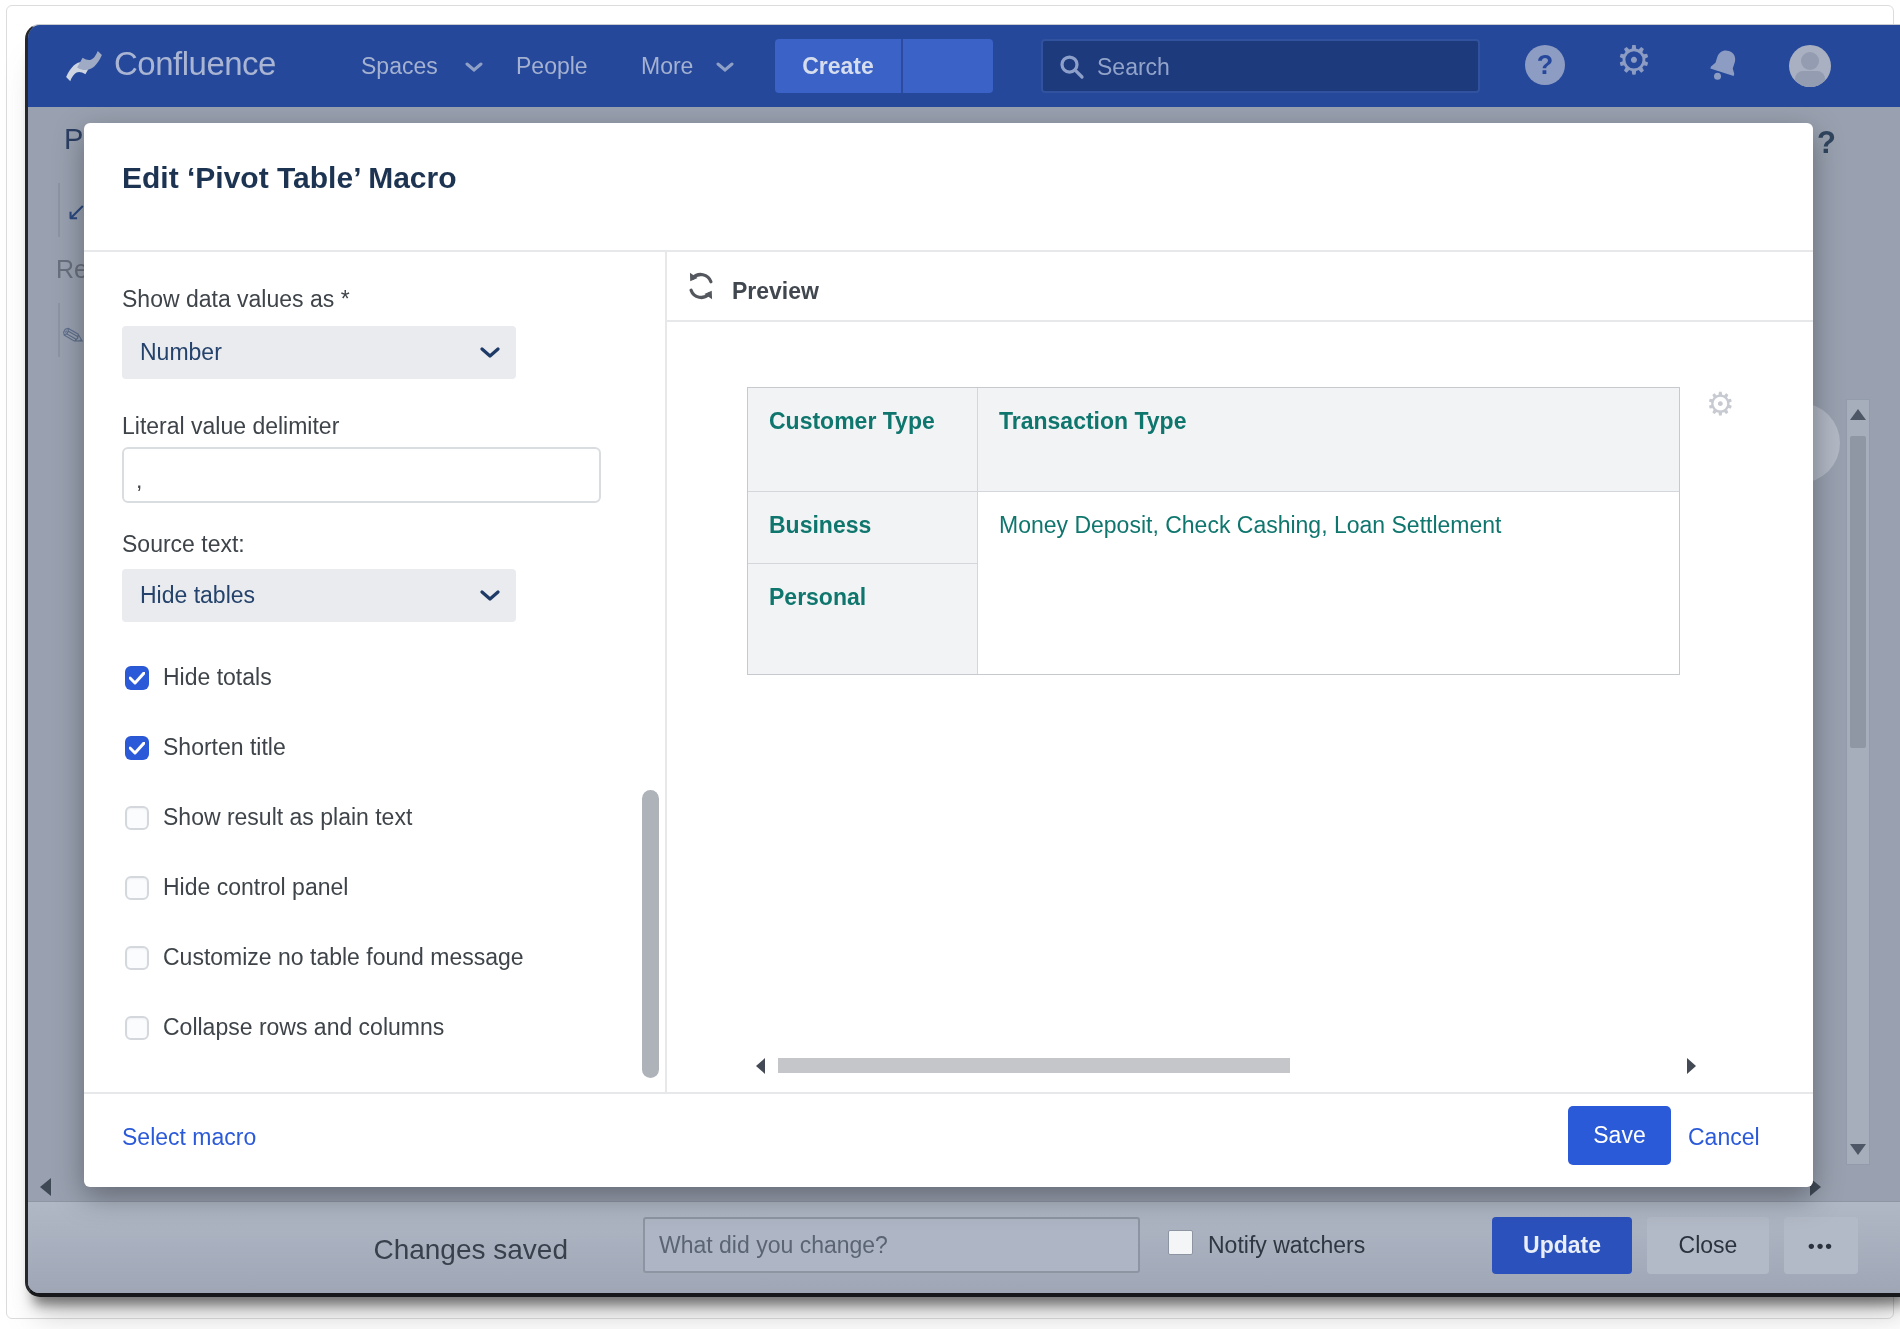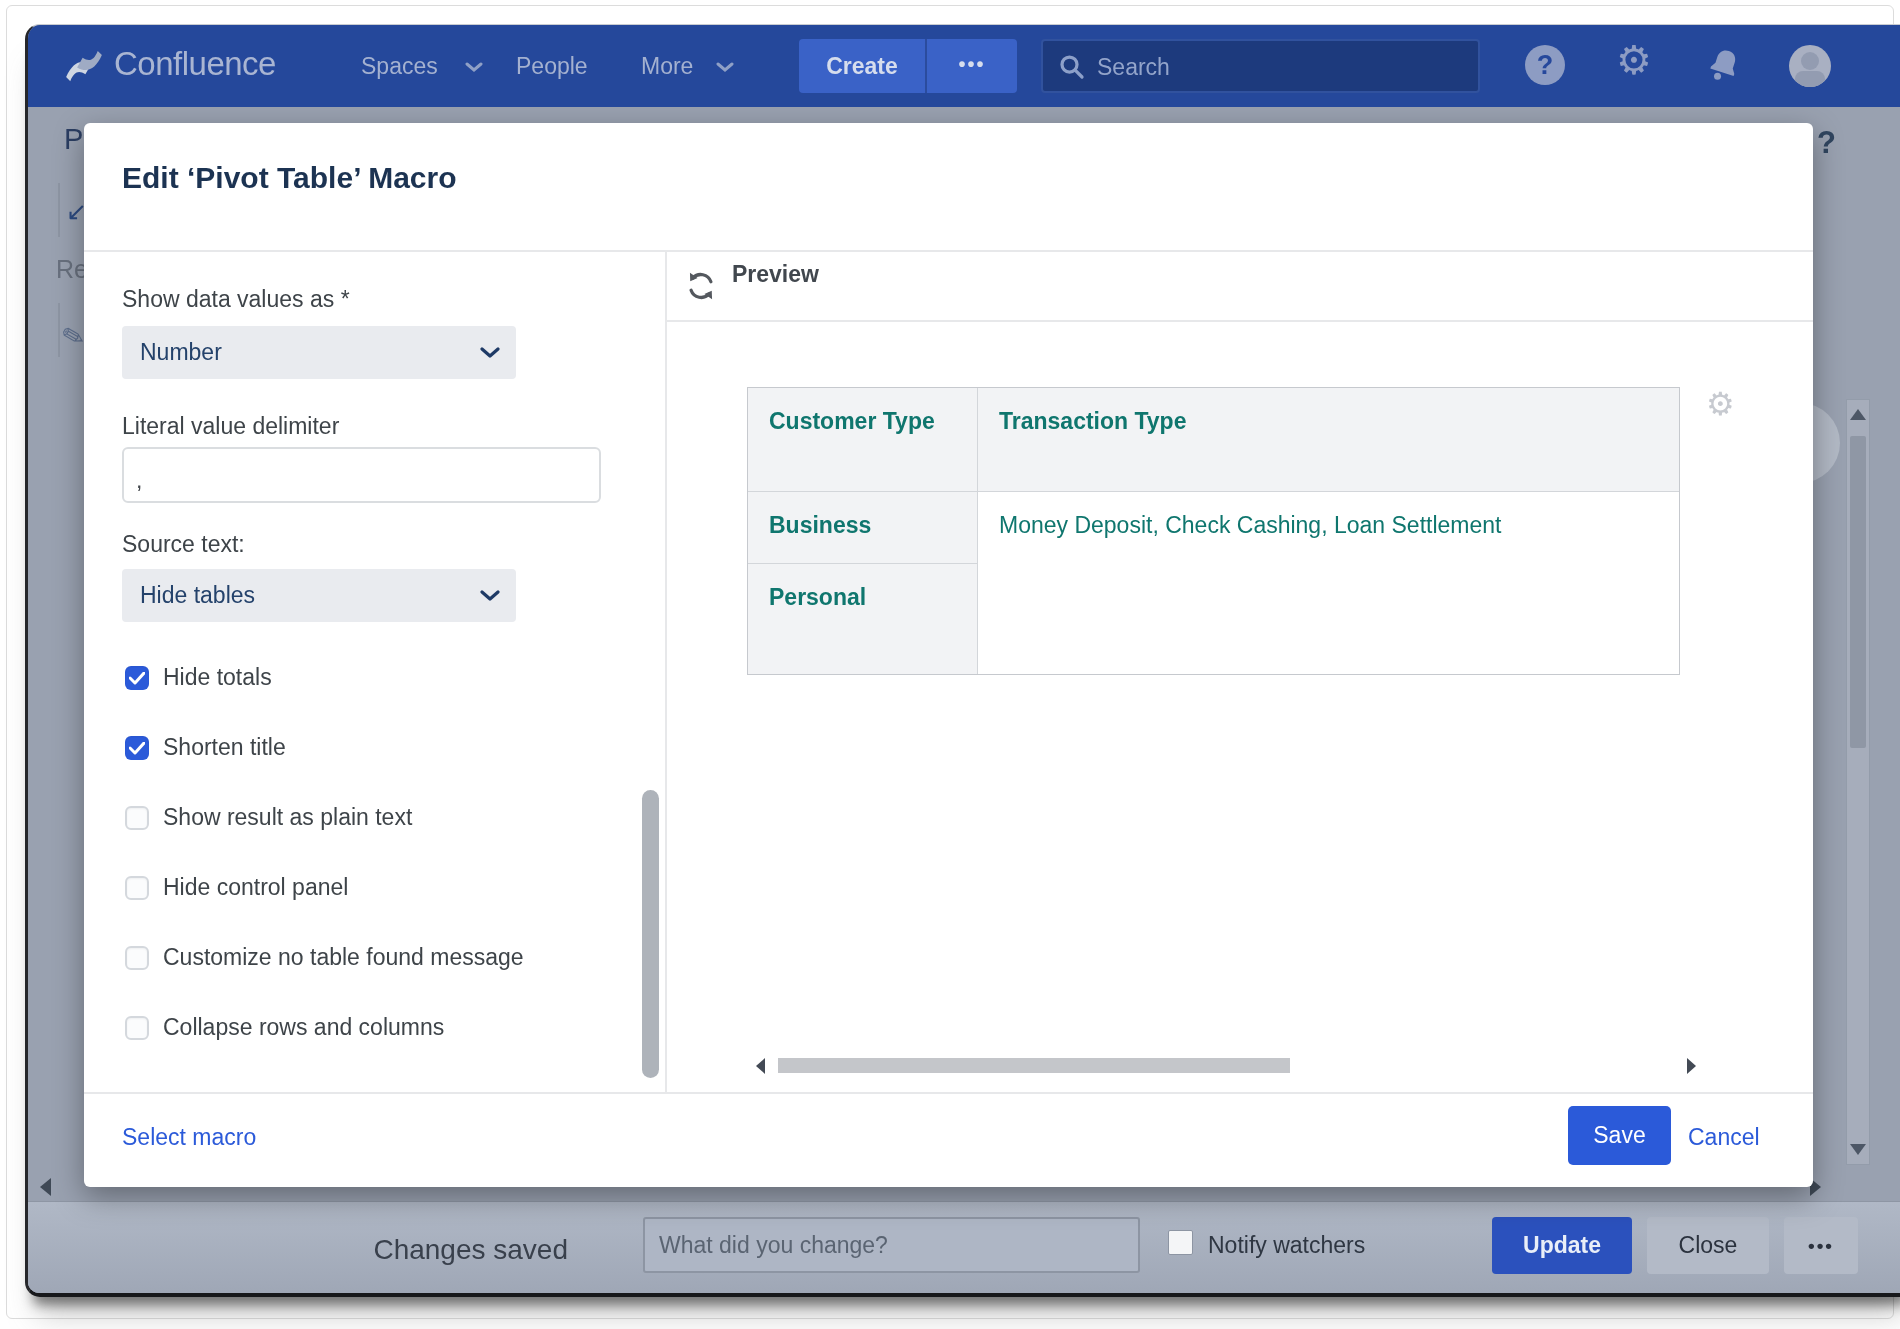--- a/index.html
+++ b/index.html
@@ -9,21 +9,21 @@
   .app{position:absolute;left:25px;top:24px;width:1845px;height:1268px;border-radius:15px;
        border-top:1px solid #c9ccd1;border-left:3px solid #26272b;border-right:2px solid #6a6d73;border-bottom:4px solid #17181b;
        box-shadow:0 16px 12px -8px rgba(0,0,0,.45),0 30px 30px -12px rgba(110,110,110,.35);
        overflow:hidden;background:#99a1b0;padding-left:40px;}
   
   .nav{position:absolute;left:0;top:0;right:0;height:82px;background:var(--nav-bg,#25489b);}
   .nav-logo{position:absolute;left:34px;top:19px;width:44px;height:44px;}
   .nav-logotype{position:absolute;left:86px;top:20px;font-size:33px;font-weight:500;color:#a9b5d2;letter-spacing:-.5px;}
   .nav-item{position:absolute;top:0;height:82px;line-height:82px;font-size:23px;color:#a4b1d0;cursor:pointer;}
   .nav-chev{position:absolute;top:37px;}
-  .create-split{position:absolute;left:771px;top:14px;height:54px;width:218px;background:#3a62c7;border-radius:4px;display:flex;}
+  .create-split{position:absolute;left:747px;top:14px;height:54px;width:218px;background:#3a62c7;border-radius:4px;display:flex;flex-direction:column;}
   .create-btn{width:126px;text-align:center;line-height:54px;font-size:23px;font-weight:600;color:#d6dded;border-right:2px solid #2b4c9e;}
   .create-more{flex:1;text-align:center;line-height:50px;font-size:20px;font-weight:700;letter-spacing:2px;color:#d6dded;}
   .search-box{position:absolute;left:1013px;top:14px;width:439px;height:54px;background:#1d3a7d;border:2px solid #31529e;border-radius:4px;box-sizing:border-box;}
   .search-box svg{position:absolute;left:14px;top:11px;}
   .search-input{position:absolute;left:52px;top:2px;width:370px;height:46px;background:transparent;border:none;outline:none;
                 color:#c6d0e8;font-size:23px;font-family:"Liberation Sans",sans-serif;}
   .search-input::placeholder{color:#93a4ca;opacity:1;}
   .nav-icon{position:absolute;top:20px;width:42px;height:42px;cursor:pointer;}
   .help-circle{width:40px;height:40px;border-radius:50%;background:#8d9cc3;color:#26489c;font-size:27px;font-weight:700;
                text-align:center;line-height:40px;}
@@ -70,21 +70,21 @@
   .text-field{position:absolute;left:38px;top:324px;width:479px;height:56px;border:2px solid #dadde0;border-radius:6px;box-sizing:border-box;
               font-size:23px;color:#44484d;padding:10px 12px 0 12px;font-family:"Liberation Sans",sans-serif;outline:none;background:#fff;}
   .opt-row{position:absolute;left:41px;height:26px;cursor:pointer;}
   .cb{position:absolute;left:0;top:0;width:24px;height:24px;border-radius:6px;box-sizing:border-box;background:#fbfcfd;border:2px solid #d4d8dd;box-shadow:inset 0 1px 2px rgba(0,0,0,.05);}
   .cb.checked{background:var(--accent,#2b5ad9);border:none;}
   .cb svg{display:none;position:absolute;left:4px;top:6px;}
   .cb.checked svg{display:block;}
   .opt-label{position:absolute;left:38px;top:-2px;font-size:23px;color:#3e4449;white-space:nowrap;}
   .panel-scrollbar{position:absolute;left:558px;top:667px;width:17px;height:288px;background:#aeb3ba;border-radius:9px;z-index:2;}
   
-  .preview-label{position:absolute;left:648px;top:138px;font-size:23px;font-weight:700;color:#41474e;}
+  .preview-label{position:absolute;left:648px;top:155px;font-size:23px;font-weight:700;color:#41474e;}
   .refresh-icon{position:absolute;left:600px;top:146px;cursor:pointer;}
   .ptable{position:absolute;left:663px;top:264px;display:grid;grid-template-columns:230px 701px;border:1px solid #c6c9ce;}
   .ptable>div{border-right:1px solid #d3d6da;border-bottom:1px solid #d3d6da;padding:17px 21px;font-size:23px;line-height:32px;color:#0f766e;box-sizing:border-box;}
   .ptable>div:nth-child(2n){border-right:none;}
   .ptable>div:nth-last-child(-n+2){border-bottom:none;}
   .ptable .hd{font-weight:700;background:#f2f3f5;min-height:104px;}
   .ptable .c1{font-weight:700;background:#f2f3f5;}
   .ptable .r1{min-height:72px;}
   .ptable .r2{min-height:110px;}
   .wrapcell{display:block;max-width:545px;}

